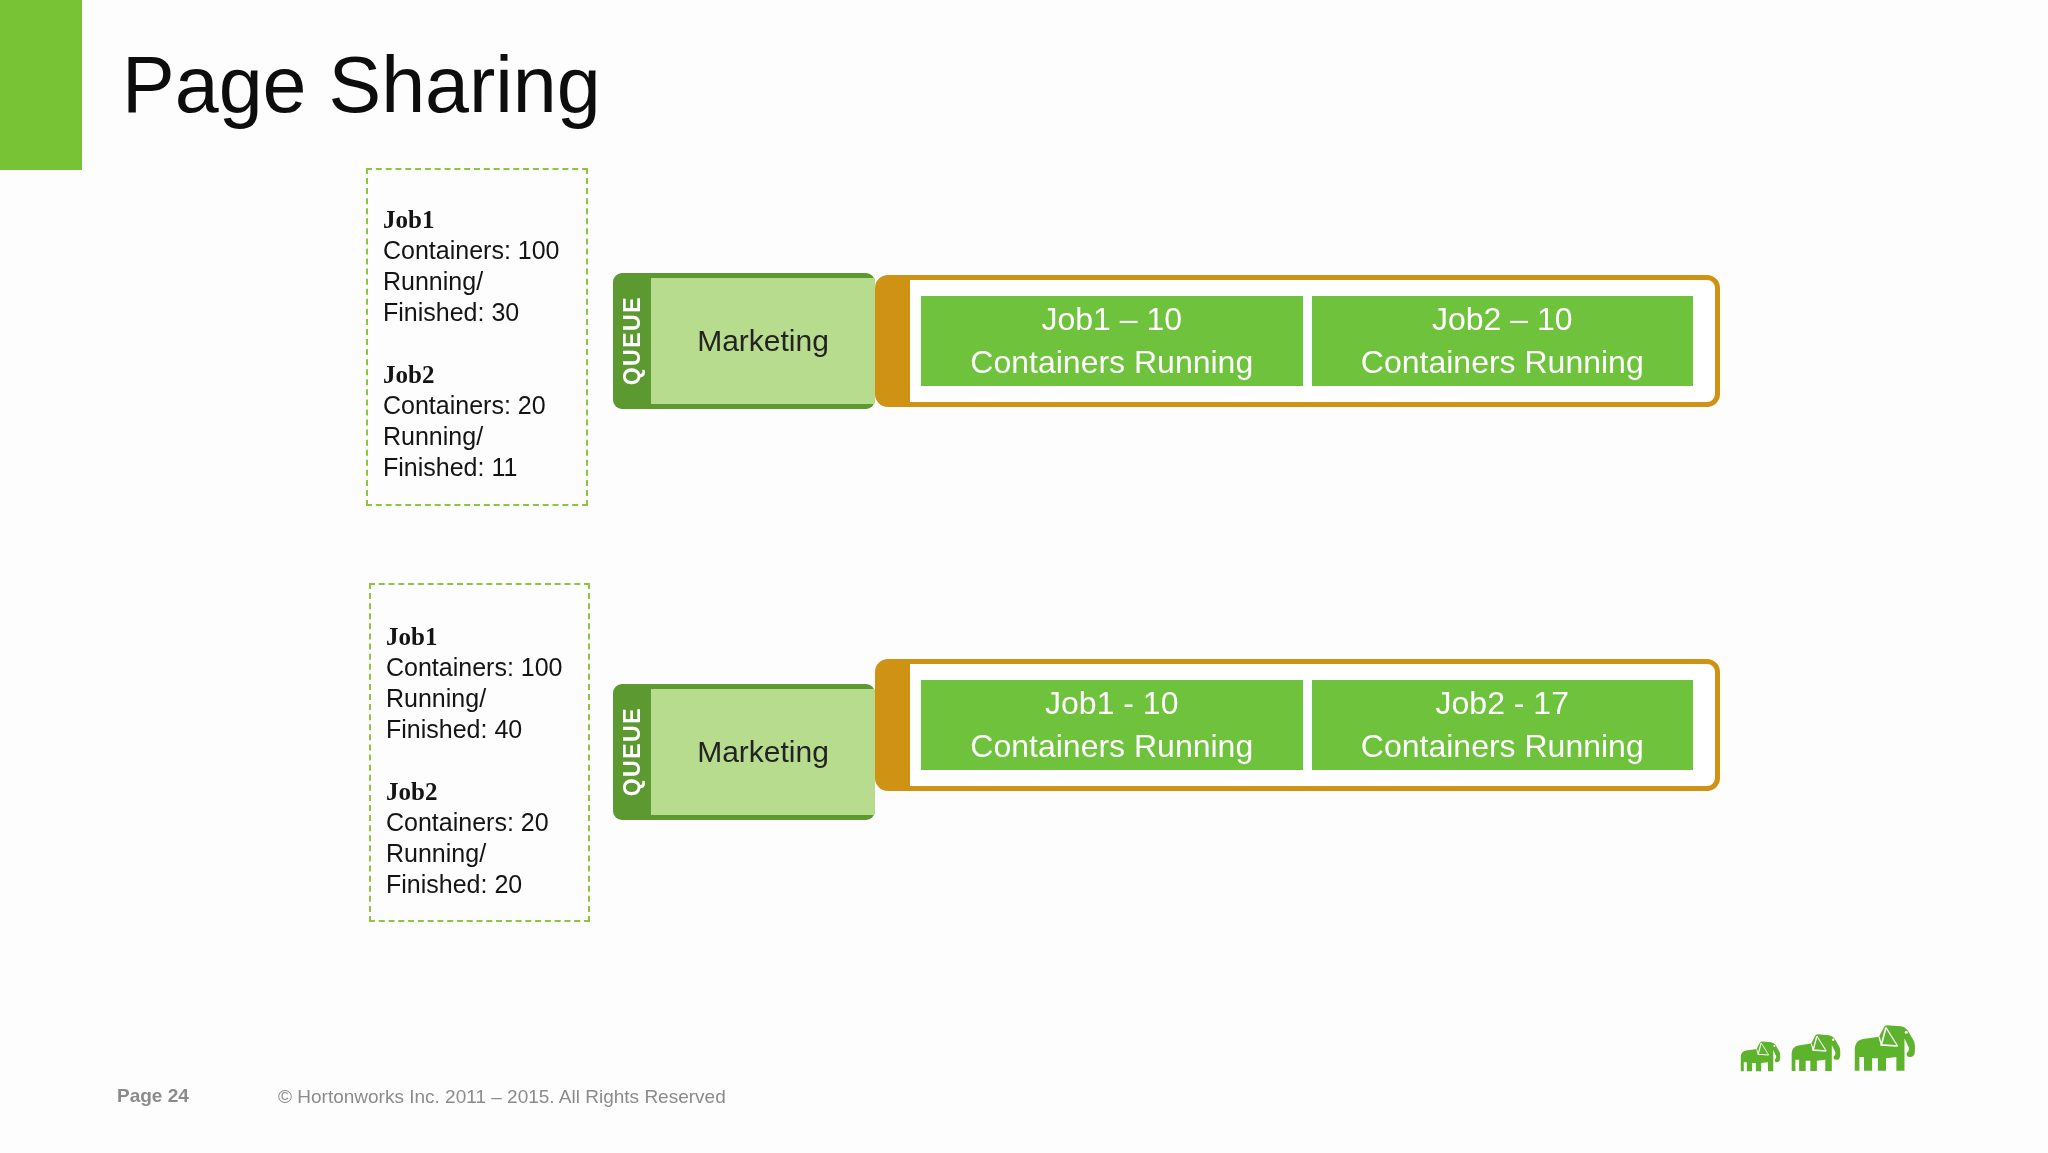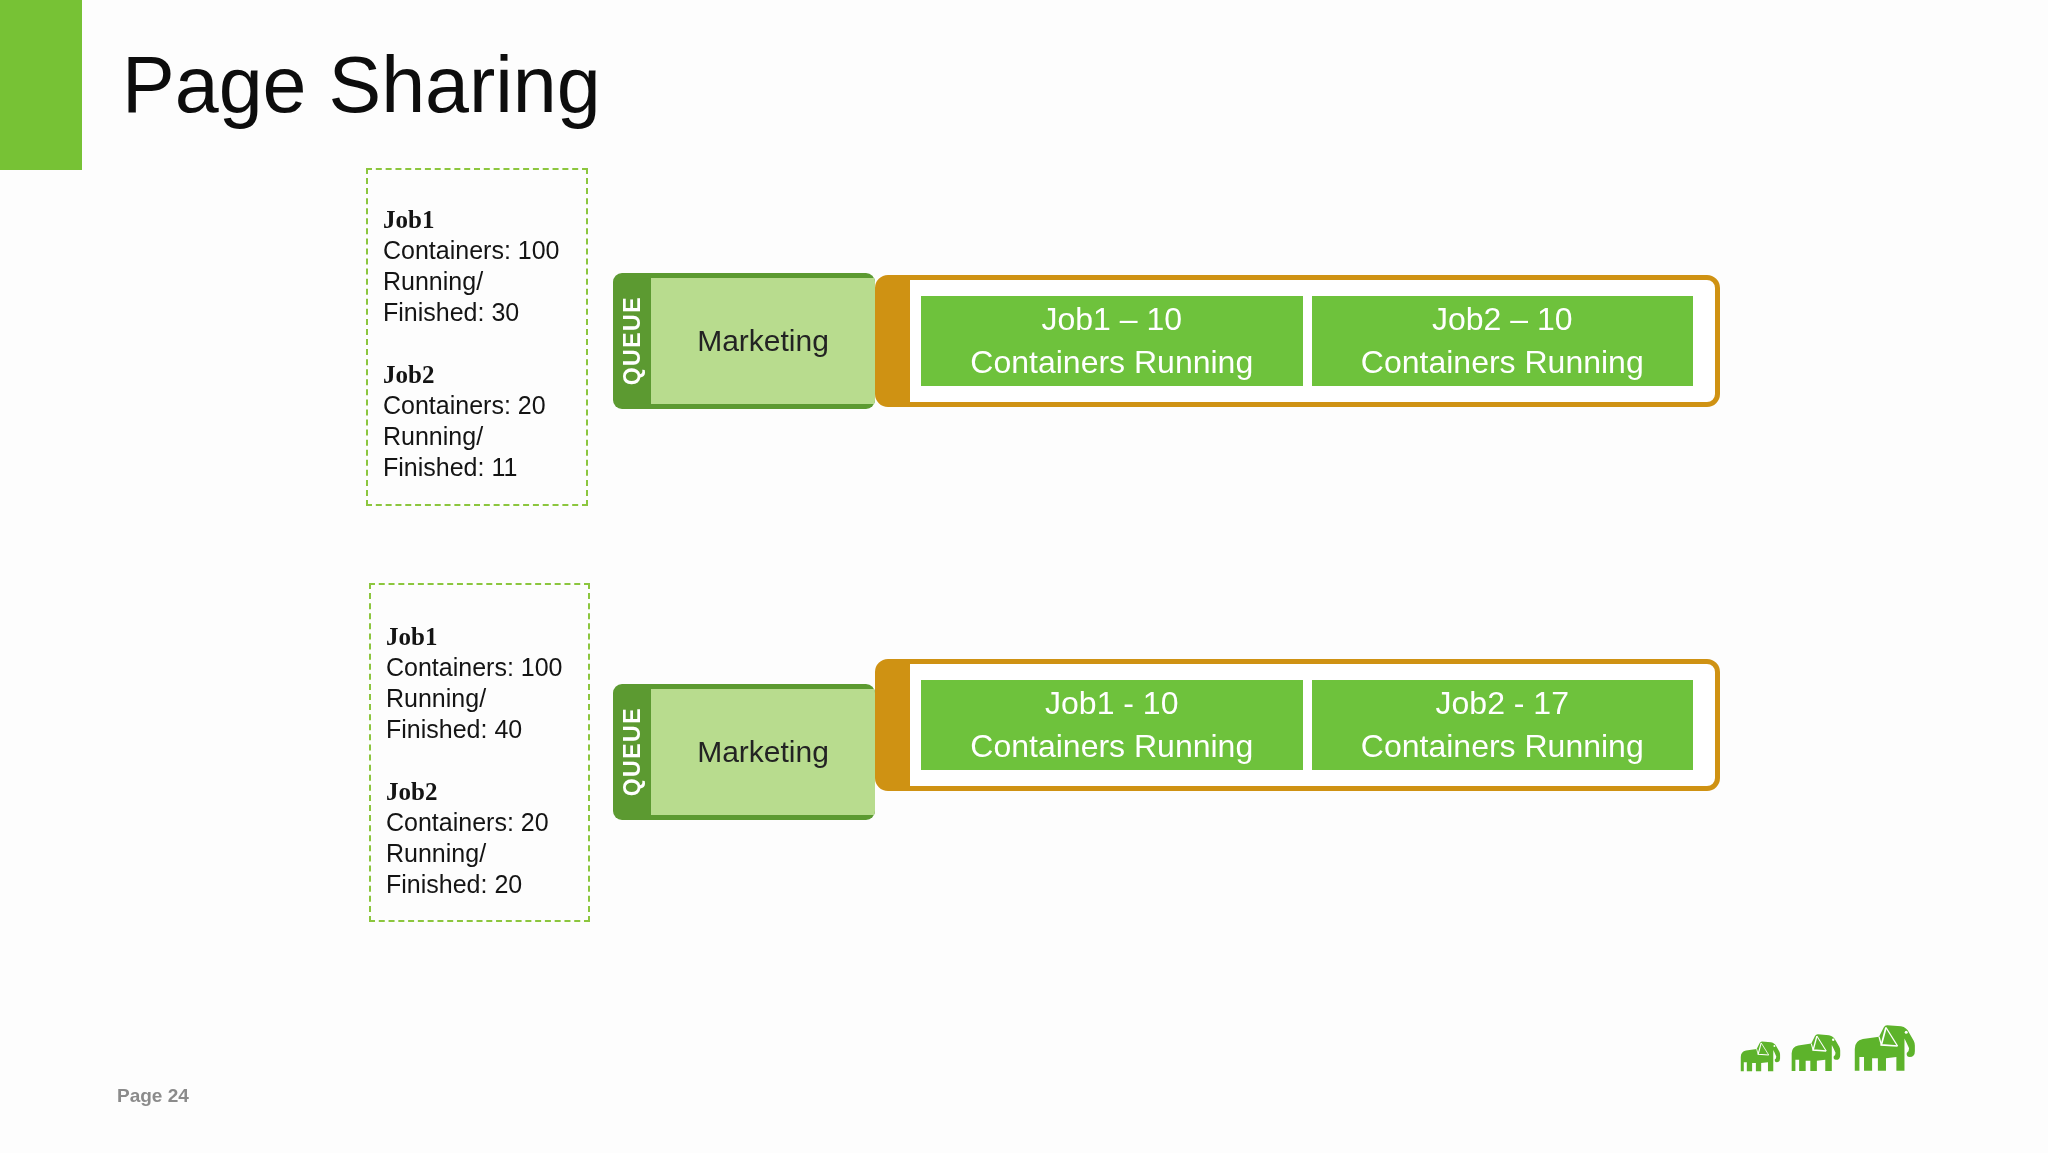--- a/index.html
+++ b/index.html
@@ -178,20 +178,21 @@
       <div>Job1 - 10</div>
       <div>Containers Running</div>
     </div>
     <div class="job-chip">
       <div>Job2 - 17</div>
       <div>Containers Running</div>
     </div>
   </div>
 
   <div class="page-num">Page 24</div>
+  <div class="copyright">© Hortonworks Inc. 2011 – 2015. All Rights Reserved</div>
 
   <div class="logo">
     <svg class="elephants" width="232" height="58" viewBox="0 0 232 58" aria-hidden="true">
       <defs>
         <g id="ele">
           <path fill="#5db32b" d="M10 88 L10 50 Q10 36 24 33 L52 29 L60 13 Q62 9 66 9 L90 11
                    Q100 13 104 22 L112 36 Q114 40 114 44 L114 54 Q114 64 105 64
                    Q99 64 100 57 Q104 55 104 49 L99 38 L96 32 L96 88
                    L82 88 L82 64 L64 66 L64 88 L50 88 L50 66 L40 66 L40 88
                    L26 88 L26 64 L18 64 L18 88 Z"></path>

